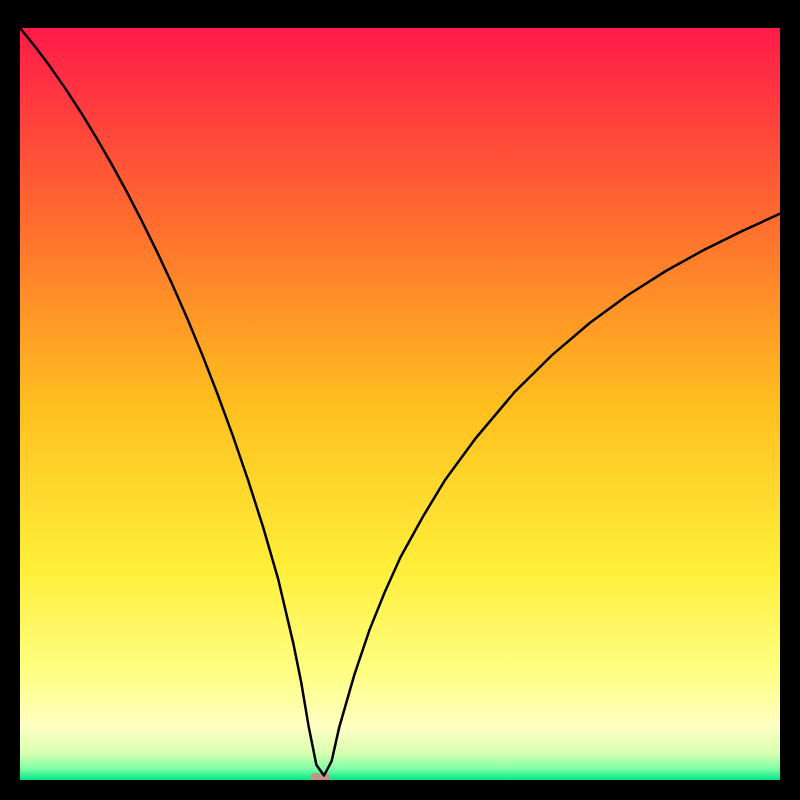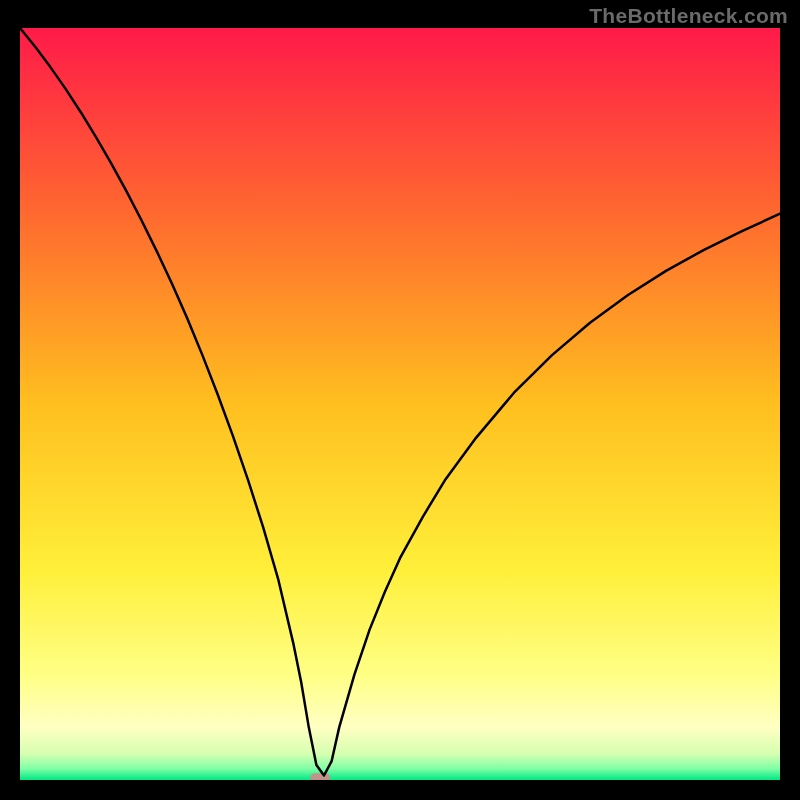--- a/index.html
+++ b/index.html
@@ -36,21 +36,20 @@
   }
   svg {
     display: block;
   }
 </style>
 </head>
 <body>
 
 <div class="outer">
 
-  <div class="watermark">TheBottleneck.com</div>
 
   <div class="plot-wrap">
     <svg id="chart-svg" width="760" height="752" viewBox="0 0 760 752">
       <defs>
         <linearGradient id="bg-grad" x1="0" y1="0" x2="0" y2="1">
             <stop offset="0%" stop-color="#ff1a49"></stop>
             <stop offset="25%" stop-color="#ff6a2f"></stop>
             <stop offset="50%" stop-color="#ffbf1f"></stop>
             <stop offset="72%" stop-color="#ffef3a"></stop>
             <stop offset="86%" stop-color="#ffff85"></stop>

